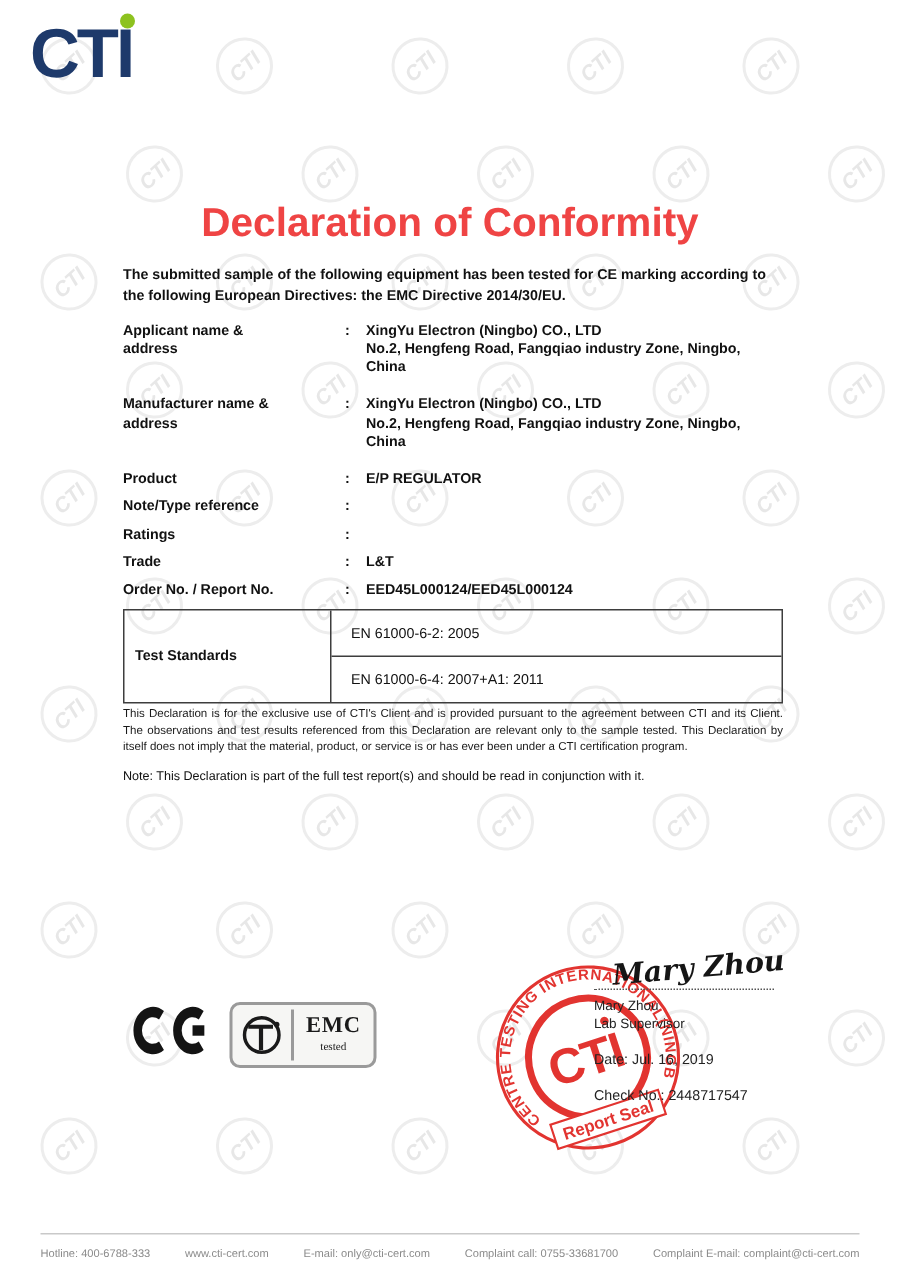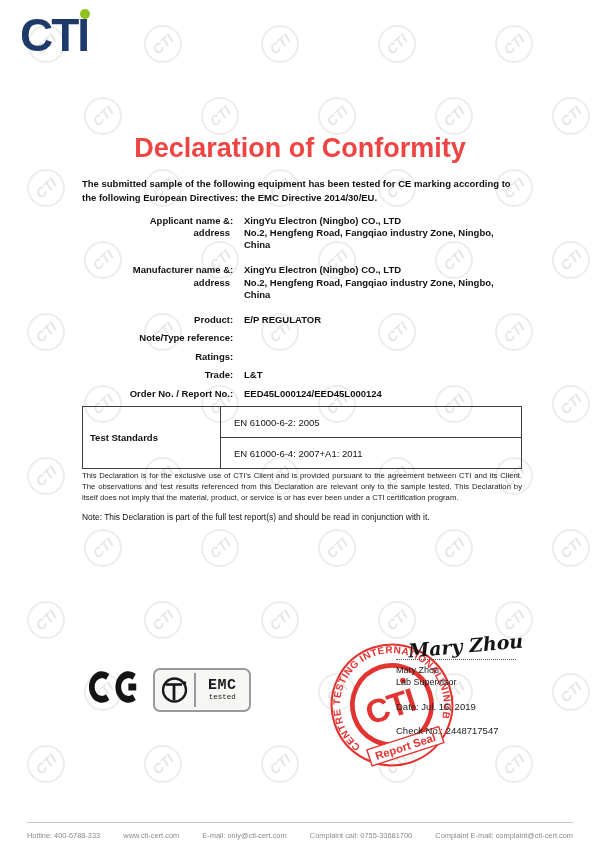--- a/index.html
+++ b/index.html
@@ -27,21 +27,21 @@
   .logo-sub {font-size:6.8px; letter-spacing:1.55px; color:#ababab; margin-top:2px;}
 
   .title {text-align:center; font-size:27px; font-weight:bold; margin-top:54px; line-height:1.2; color:#ef4444;}
 
   .body-wrap {margin:13px 78px 0 82px;}
   .intro {font-size:9.5px; font-weight:bold; line-height:1.4;}
 
   .fields {margin-top:11px;}
   .field-row {display:flex; font-size:9.5px; font-weight:bold; line-height:1.28; margin-bottom:6.3px;}
   .field-row.mb-lg {margin-bottom:13px;}
-  .f-label {width:148px;text-align:right;}
+  .f-label {width:148px;}
   .f-colon {width:14px;}
   .f-value {flex:1;}
   .lbl-line, .val-line {display:block;}
 
   .std-table {margin-top:2px; border:1.2px solid #3d3d3d; display:flex;}
   .std-label {width:130px; border-right:1.2px solid #3d3d3d; display:flex; align-items:center;
     padding-left:7px; font-weight:bold; font-size:9.5px;}
   .std-rows {flex:1; display:flex; flex-direction:column;}
   .std-row {height:30px; display:flex; align-items:center; padding-left:13px; font-size:9.5px;}
   .std-row + .std-row {border-top:1.2px solid #3d3d3d;}
@@ -49,21 +49,21 @@
   .disclaimer {margin-top:2px; font-size:7.7px; line-height:1.4; color:#1a1a1a; text-align:justify;}
   .note {margin-top:8px; font-size:8.4px; font-weight:normal;}
 
   .sign-area {position:relative; height:320px;}
   .ce-svg {position:absolute; left:6px; top:148px; width:58px; height:34px;}
   .sr {position:absolute; width:1px; height:1px; overflow:hidden; opacity:0;}
   .emc-box {position:absolute; left:71px; top:146px; width:94px; height:40px;
     border:2px solid #9a9a9a; border-radius:7px; background:#f6f6f4; display:flex; align-items:center;}
   .emc-monogram {width:32px; height:32px; margin-left:4px;}
   .emc-divider {width:1.5px; align-self:stretch; background:#9a9a9a; margin:3px 0 3px 3px;}
-  .emc-text {flex:1; text-align:center; font-family:Liberation Mono, monospace; color:#1a1a1a;}
+  .emc-text {flex:1; text-align:center; font-family:Liberation Serif, serif; color:#1a1a1a;}
   .emc-title {font-size:15px; font-weight:bold; letter-spacing:0.5px; line-height:1.05;}
   .emc-sub {font-size:7.5px;}
 
   .seal-wrap {position:absolute; left:244px; top:117px; width:132px; height:132px;
     transform:rotate(-18deg); mix-blend-mode:multiply; opacity:0.93;}
   .seal-svg {width:132px; height:132px;}
 
   .sig-block {position:absolute; left:314px; top:112px; width:140px;}
   .sig-hand {font-family:"DejaVu Serif","Liberation Serif",serif; font-style:italic; font-weight:bold;
     font-size:19px; transform:rotate(-5deg); margin-left:12px; white-space:nowrap; color:#151515;}

